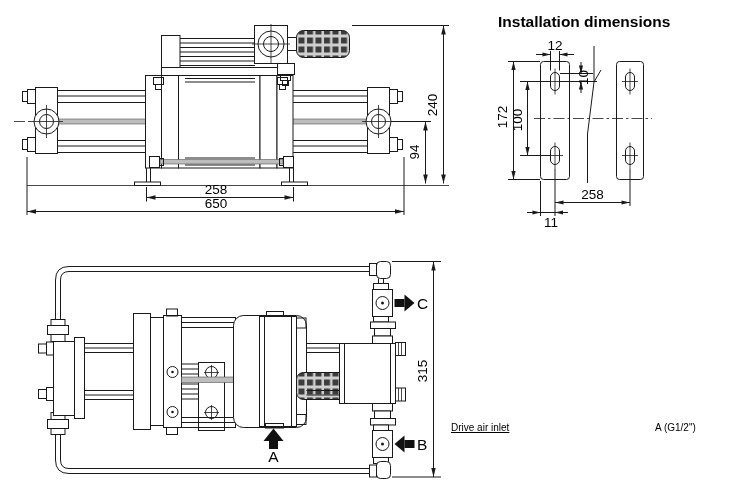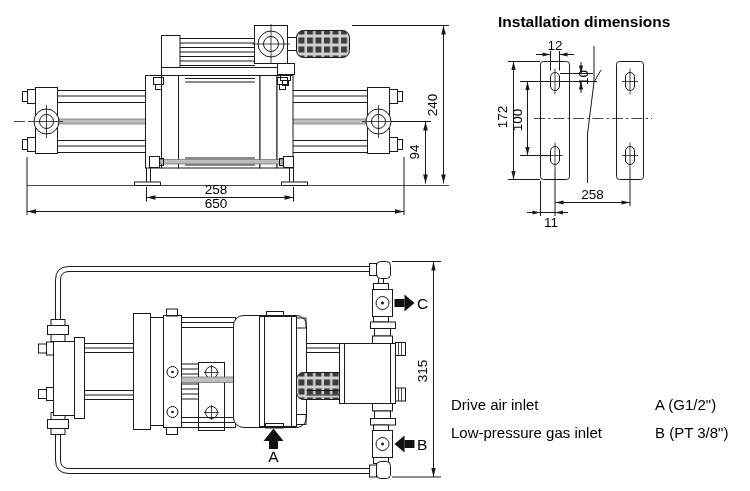--- a/index.html
+++ b/index.html
@@ -10,21 +10,21 @@
   svg .thin{stroke-width:0.8;}
   svg .dash{stroke-dasharray:11 3 2.5 3;stroke-width:0.8;}
   svg .wf{fill:#ffffff;}
   svg .ah{fill:#1a1a1a;stroke:none;}
   svg .pa{fill:#111111;stroke:none;}
   svg .hb{fill:#bdbdbd;stroke:#555;stroke-width:0.6;}
   svg text{stroke:none;fill:#000;font-family:"Liberation Sans", sans-serif;}
   svg text.dim{font-size:13.5px;}
   svg text.port{font-size:15.5px;}
   svg text.ttl{font-size:15.5px;font-weight:bold;}
-  #legend{position:absolute;left:451px;top:391px;width:300px;font-size:15px;color:#000;}
+  #legend{position:absolute;left:451px;top:414px;width:300px;font-size:10px;color:#000;text-decoration:underline;}
   #legend .lrow{position:relative;height:27.5px;line-height:27.5px;white-space:nowrap;}
   #legend .lval{position:absolute;left:204px;top:0;}
 </style>
 </head>
 <body>
 
 <div id="stage">
 
 <svg style="left:0;top:0" width="470" height="240" viewBox="0 0 470 240">
   <defs>
@@ -439,19 +439,15 @@
     <polygon class="ah" points="433.5,477 431.3,468 435.7,468"></polygon>
     <text class="dim" x="426.5" y="371" text-anchor="middle" transform="rotate(-90 426.5 371)">315</text>
   </g>
 </svg>
 
 <div id="legend">
   <div class="lrow">
     <span>Drive air inlet</span>
     <span class="lval">A (G1/2")</span>
   </div>
-  <div class="lrow">
-    <span>Low-pressure gas inlet</span>
-    <span class="lval">B (PT 3/8")</span>
-  </div>
 </div>
 
 </div>
 
 </body></html>

